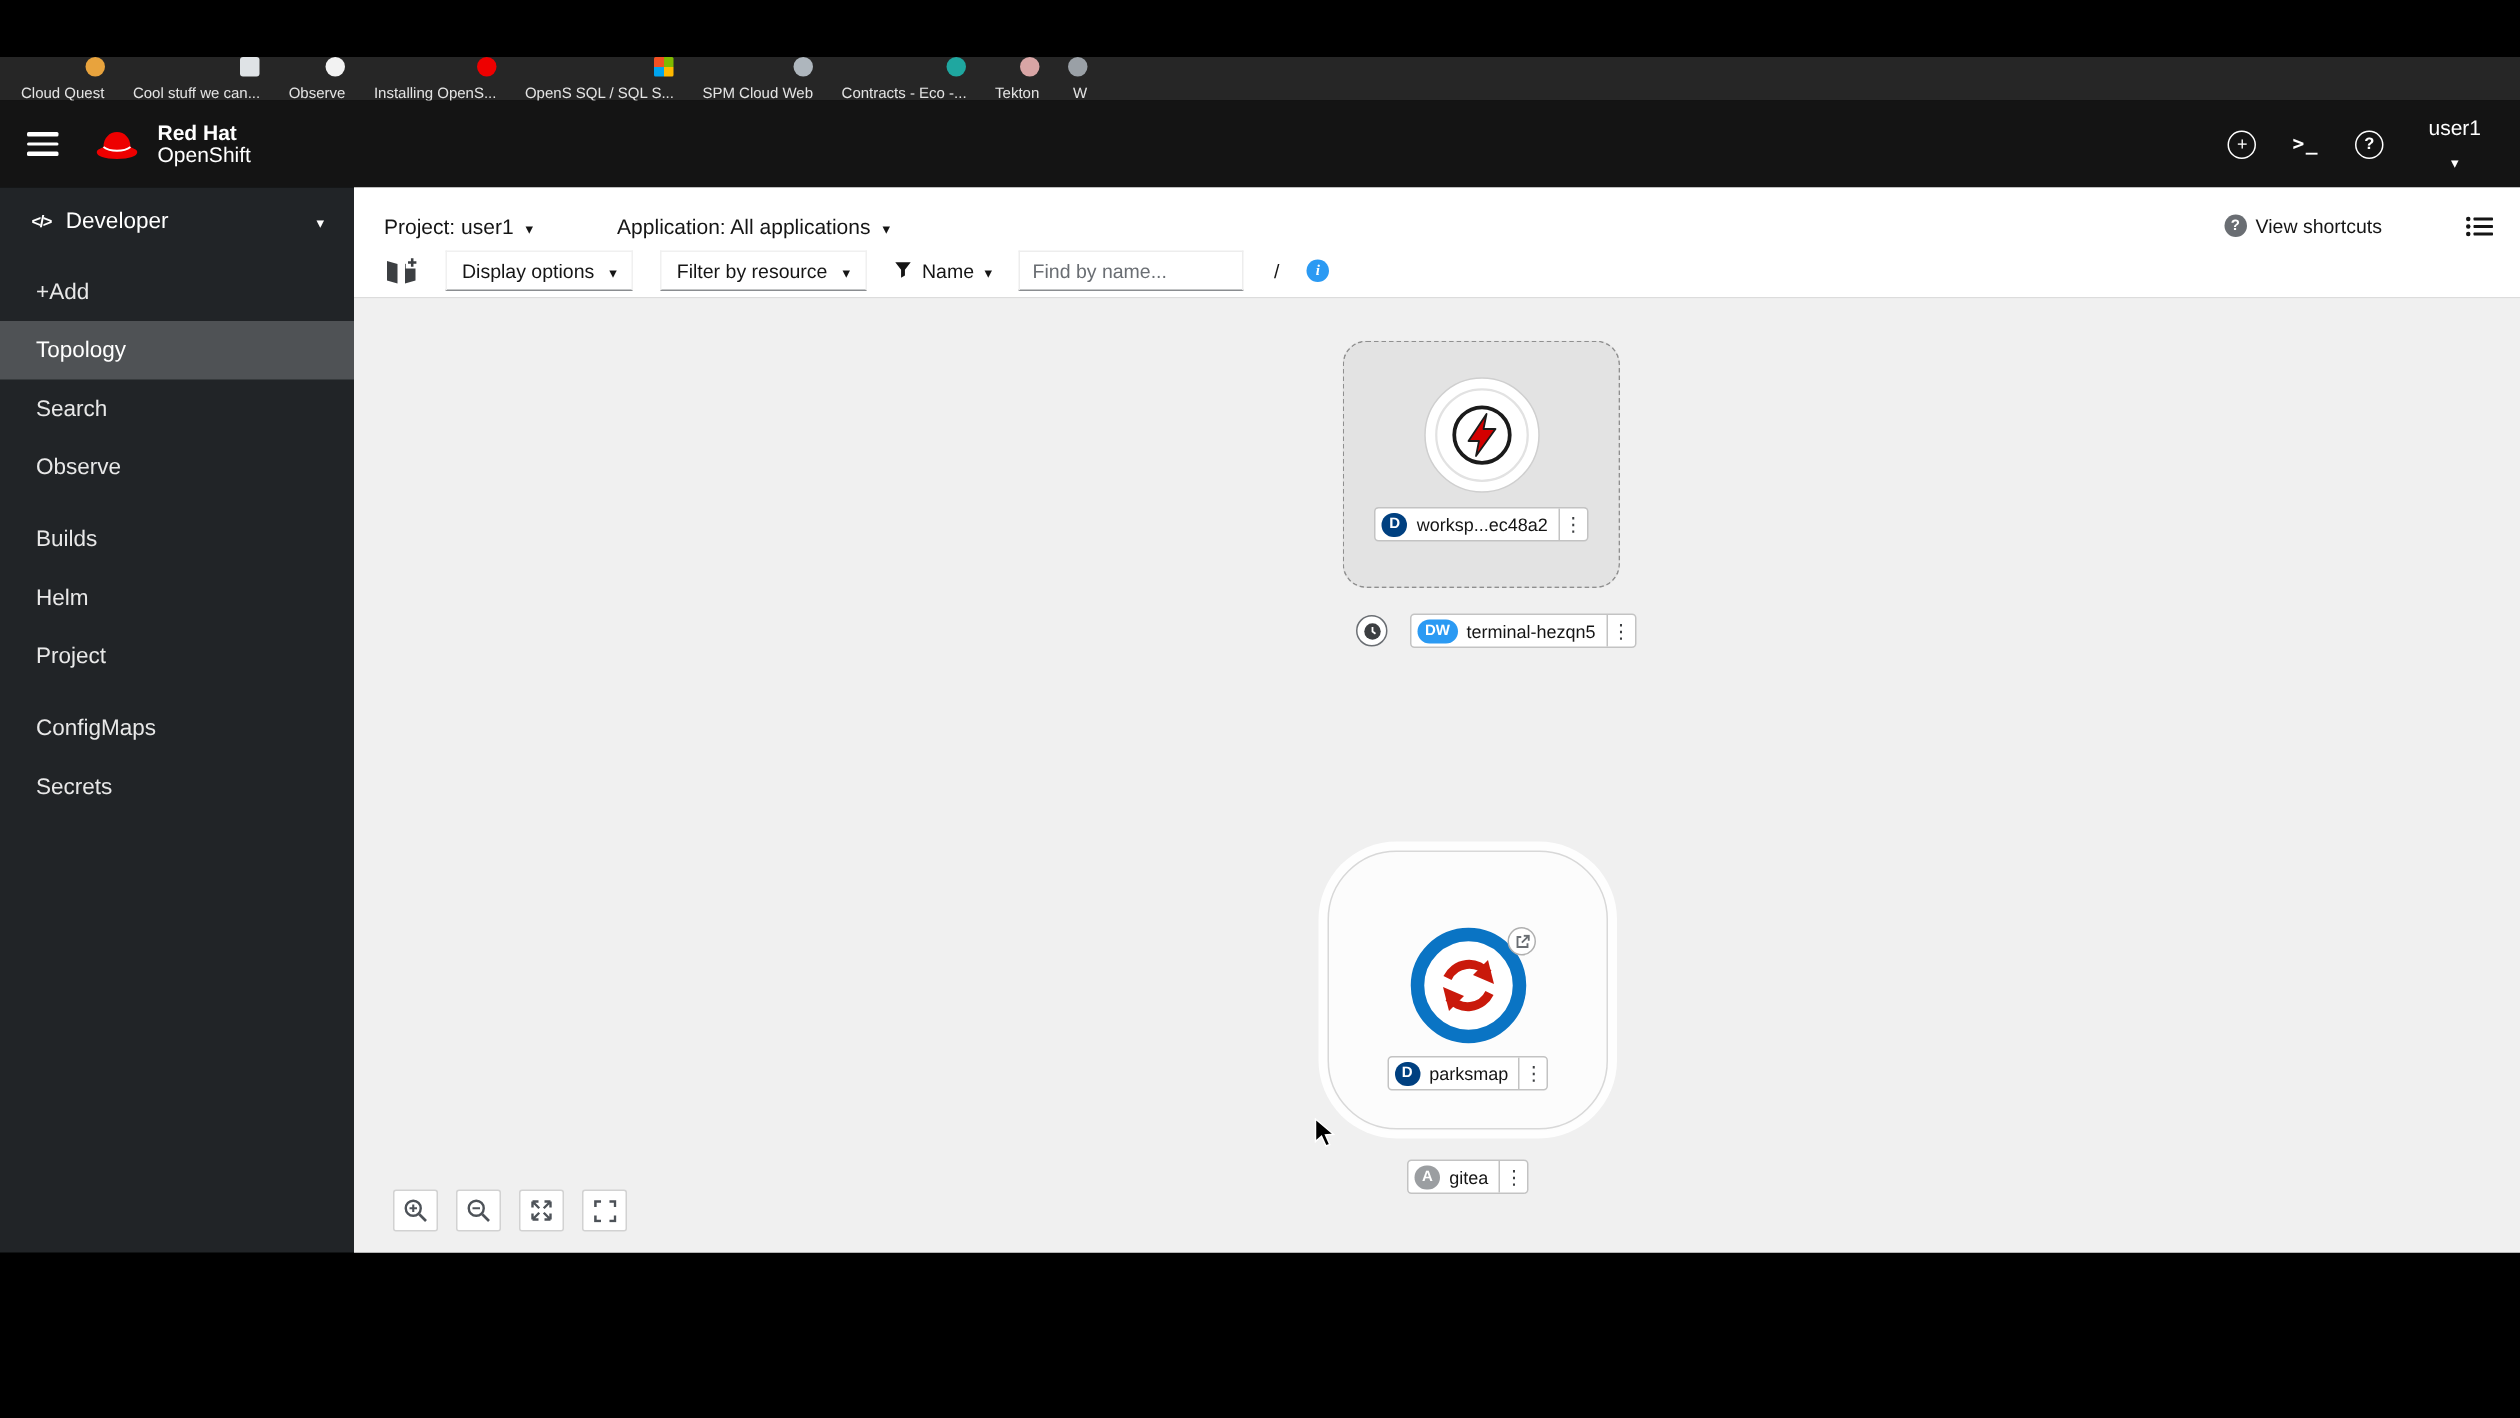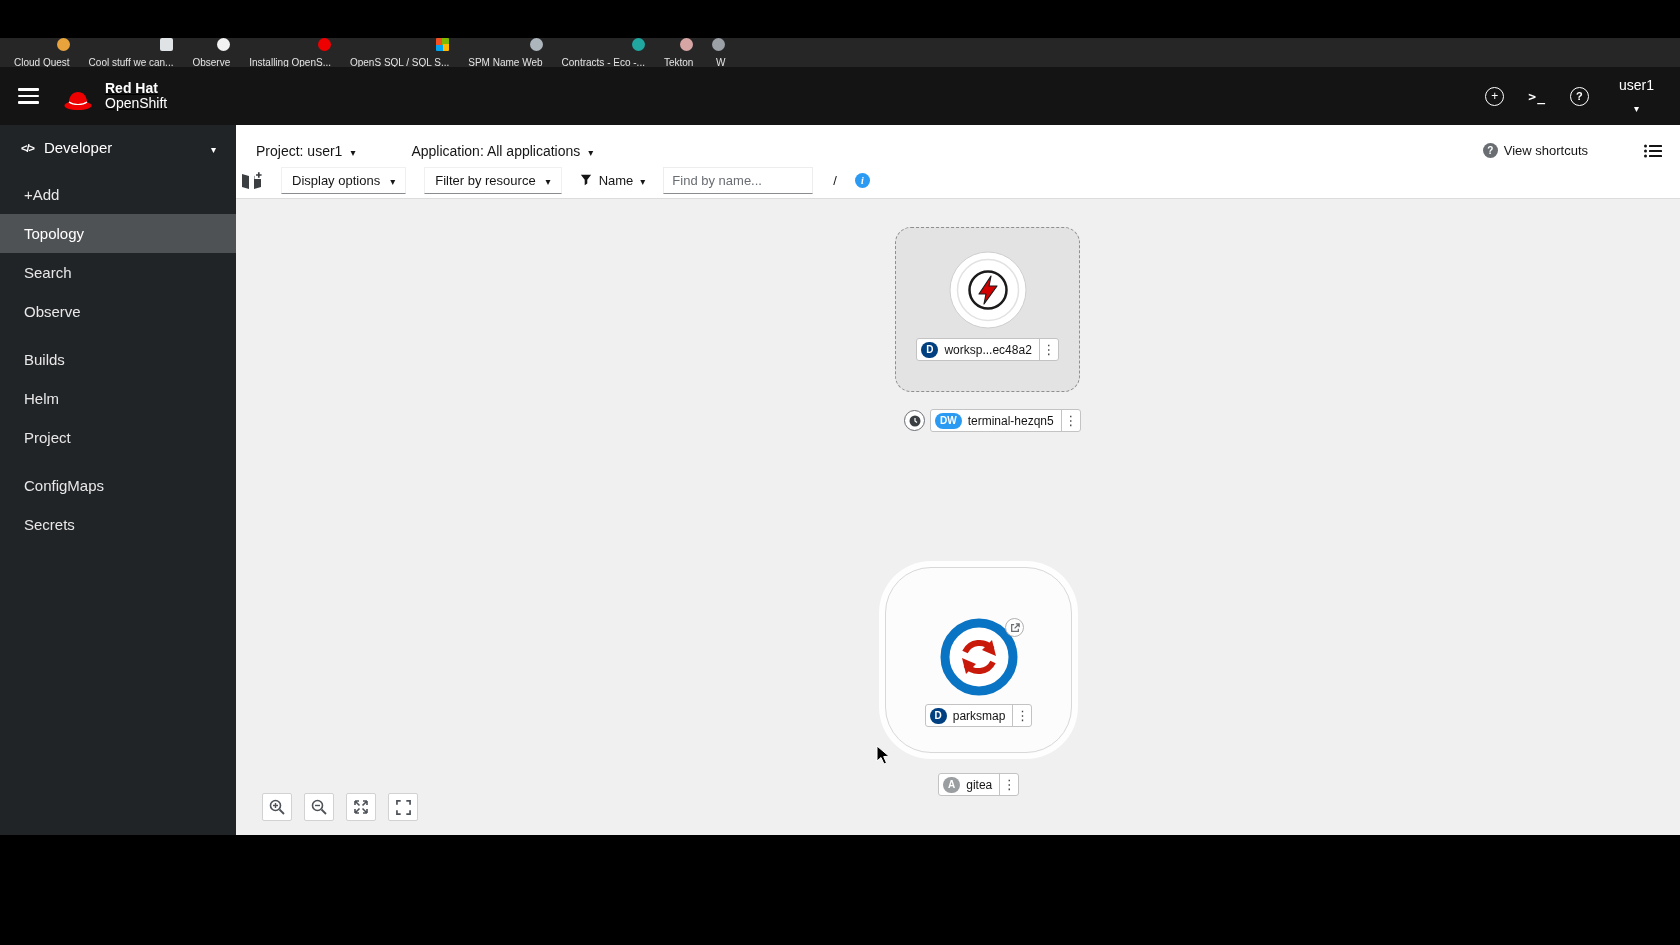--- a/index.html
+++ b/index.html
@@ -10,21 +10,21 @@
   .bookmarks { position:absolute; left:0; top:38px; width:100%; height:29px; background:#262626;
     display:flex; align-items:center; padding:0 14px; gap:19px; }
   .bm { display:flex; align-items:flex-end; gap:6px; color:#e4e4e4; font-size:10px; cursor:pointer; white-space:nowrap;flex-direction:column; }
   .fav { width:13px; height:13px; flex:none; }
 
   
   .masthead { position:absolute; left:0; top:67px; width:100%; height:58px; background:#141414;
     display:flex; align-items:center; padding:0 26px 0 18px; }
   .hamburger { width:21px; display:flex; flex-direction:column; gap:4px; cursor:pointer; }
   .hamburger span { height:2.5px; background:#fff; border-radius:1px; }
-  .brand { display:flex; align-items:flex-end; gap:10px; margin-left:22px;text-decoration:underline; }
+  .brand { display:flex; align-items:center; gap:10px; margin-left:22px; }
   .brand-text { color:#fff; font-size:14px; line-height:15px; }
   .brand-top { font-weight:bold; }
   .mast-right { margin-left:auto; display:flex; align-items:center; gap:24px; }
   .icon-circle { width:19px; height:19px; border:1.5px solid #fff; border-radius:50%; color:#fff;
     display:flex; align-items:center; justify-content:center; font-size:12px; cursor:pointer; }
   .plus-circle::before { content:"+"; margin-top:-1px; }
   .help-circle::before { content:"?"; font-size:11px; font-weight:bold; }
   .term-glyph { color:#fff; font-family:"DejaVu Sans Mono", monospace; font-size:13px; font-weight:bold;
     letter-spacing:1px; cursor:pointer; }
   .user-menu { color:#fff; font-size:14px; display:flex; align-items:center; gap:6px; cursor:pointer; margin-left:6px;flex-direction:column; }
@@ -47,21 +47,21 @@
   .dd { display:flex; align-items:center; gap:8px; cursor:pointer; }
   .dd + .dd { margin-left:56px; }
   .ctx-right { margin-left:auto; display:flex; align-items:center; gap:56px; }
   .shortcuts { display:flex; align-items:center; gap:6px; font-size:13px; cursor:pointer; color:#151515; }
   .q-icon { width:15px; height:15px; border-radius:50%; background:#6a6e73; color:#fff; font-size:10px;
     font-weight:bold; display:flex; align-items:center; justify-content:center; }
   .q-icon::before { content:"?"; }
   .list-btn { cursor:pointer; display:flex; align-items:center; }
 
   .filter-bar { position:absolute; top:37px; left:0; right:0; height:37px; background:#fff; border-bottom:1px solid #dcdcdc;
-    display:flex; align-items:center; gap:18px; padding:0 4px; }
+    display:flex; align-items:center; gap:18px; padding:0 20px; }
   .tool-icon { cursor:pointer; display:flex; align-items:center; }
   .select-dd { display:flex; align-items:center; gap:10px; border:1px solid #f0f0f0; border-bottom:1px solid #8a8d90;
     background:#fff; padding:5px 10px; font-size:13px; color:#151515; cursor:pointer; }
   .name-dd { display:flex; align-items:center; gap:7px; font-size:13px; color:#151515; cursor:pointer; }
   .find { width:150px; height:27px; border:1px solid #ededed; border-bottom-color:#8a8d90; background:#fff;
     padding:0 8px; font-size:13px; color:#151515; font-family:"Liberation Sans", sans-serif; }
   .find::placeholder { color:#6a6e73; }
   .slash { font-size:13px; color:#151515; margin-left:2px; }
   .info-dot { width:15px; height:15px; border-radius:50%; background:#2b9af3; color:#fff; font-size:10px;
     font-weight:bold; font-family:"Liberation Serif", serif; font-style:italic;
@@ -81,21 +81,21 @@
   .label-text { padding-right:7px; white-space:nowrap; }
   .kebab-seg { border-left:1px solid #c3c3c3; align-self:stretch; width:19px; display:flex; align-items:center;
     justify-content:center; color:#3c3f42; font-size:13px; cursor:pointer; }
   .kebab-seg::before { content:"⋮"; }
 
   .ws-node { position:absolute; left:659px; top:102px; width:185px; height:165px; border:1.5px dashed #8f8f8f;
     border-radius:16px; background:#e3e3e3; display:flex; flex-direction:column; align-items:center; cursor:pointer; }
   .ws-node .node-circle { margin-top:23px; }
   .ws-node .node-label { margin-top:9px; }
 
-  .terminal-row { position:absolute; left:668px; top:284px; display:flex; align-items:center; gap:5px; }
+  .terminal-row { position:absolute; left:668px; top:284px; display:flex; align-items:center; gap:15px; }
   .decorator { width:21px; height:21px; border-radius:50%; background:#fff; border:1px solid #6a6e73;
     display:flex; align-items:center; justify-content:center; cursor:pointer; }
 
   .pm-node { position:absolute; left:649px; top:442px; width:187px; height:186px; background:#fcfcfc;
     border:1px solid #d8d8d8; border-radius:46px; box-shadow:0 0 0 6px rgba(255,255,255,0.92), 0 1px 4px rgba(0,0,0,0.08);
     display:flex; flex-direction:column; align-items:center; cursor:pointer; }
   .pm-node .node-circle { margin-top:50px; }
   .pm-node .node-label { margin-top:8px; }
   .pm-decorator { position:absolute; left:119px; top:50px; width:19px; height:19px; background:#fff;
     border:1px solid #b0b0b0; border-radius:50%; display:flex; align-items:center; justify-content:center; cursor:pointer; }
@@ -129,21 +129,21 @@
     <div class="bm">
       <span class="fav" style="background:#ee0000;border-radius:50%"></span>
       <span>Installing OpenS...</span>
     </div>
     <div class="bm">
       <span class="fav" style="background:conic-gradient(#7fba00 0 25%, #ffb900 0 50%, #00a4ef 0 75%, #f25022 0);border-radius:1px"></span>
       <span>OpenS SQL / SQL S...</span>
     </div>
     <div class="bm">
       <span class="fav" style="background:#aeb6bd;border-radius:50%"></span>
-      <span>SPM Name Web</span>
+      <span>SPM Cloud Web</span>
     </div>
     <div class="bm">
       <span class="fav" style="background:#1fa7a0;border-radius:50%"></span>
       <span>Contracts - Eco -...</span>
     </div>
     <div class="bm">
       <span class="fav" style="background:#d8a5a5;border-radius:50%"></span>
       <span>Tekton</span>
     </div>
     <div class="bm">

